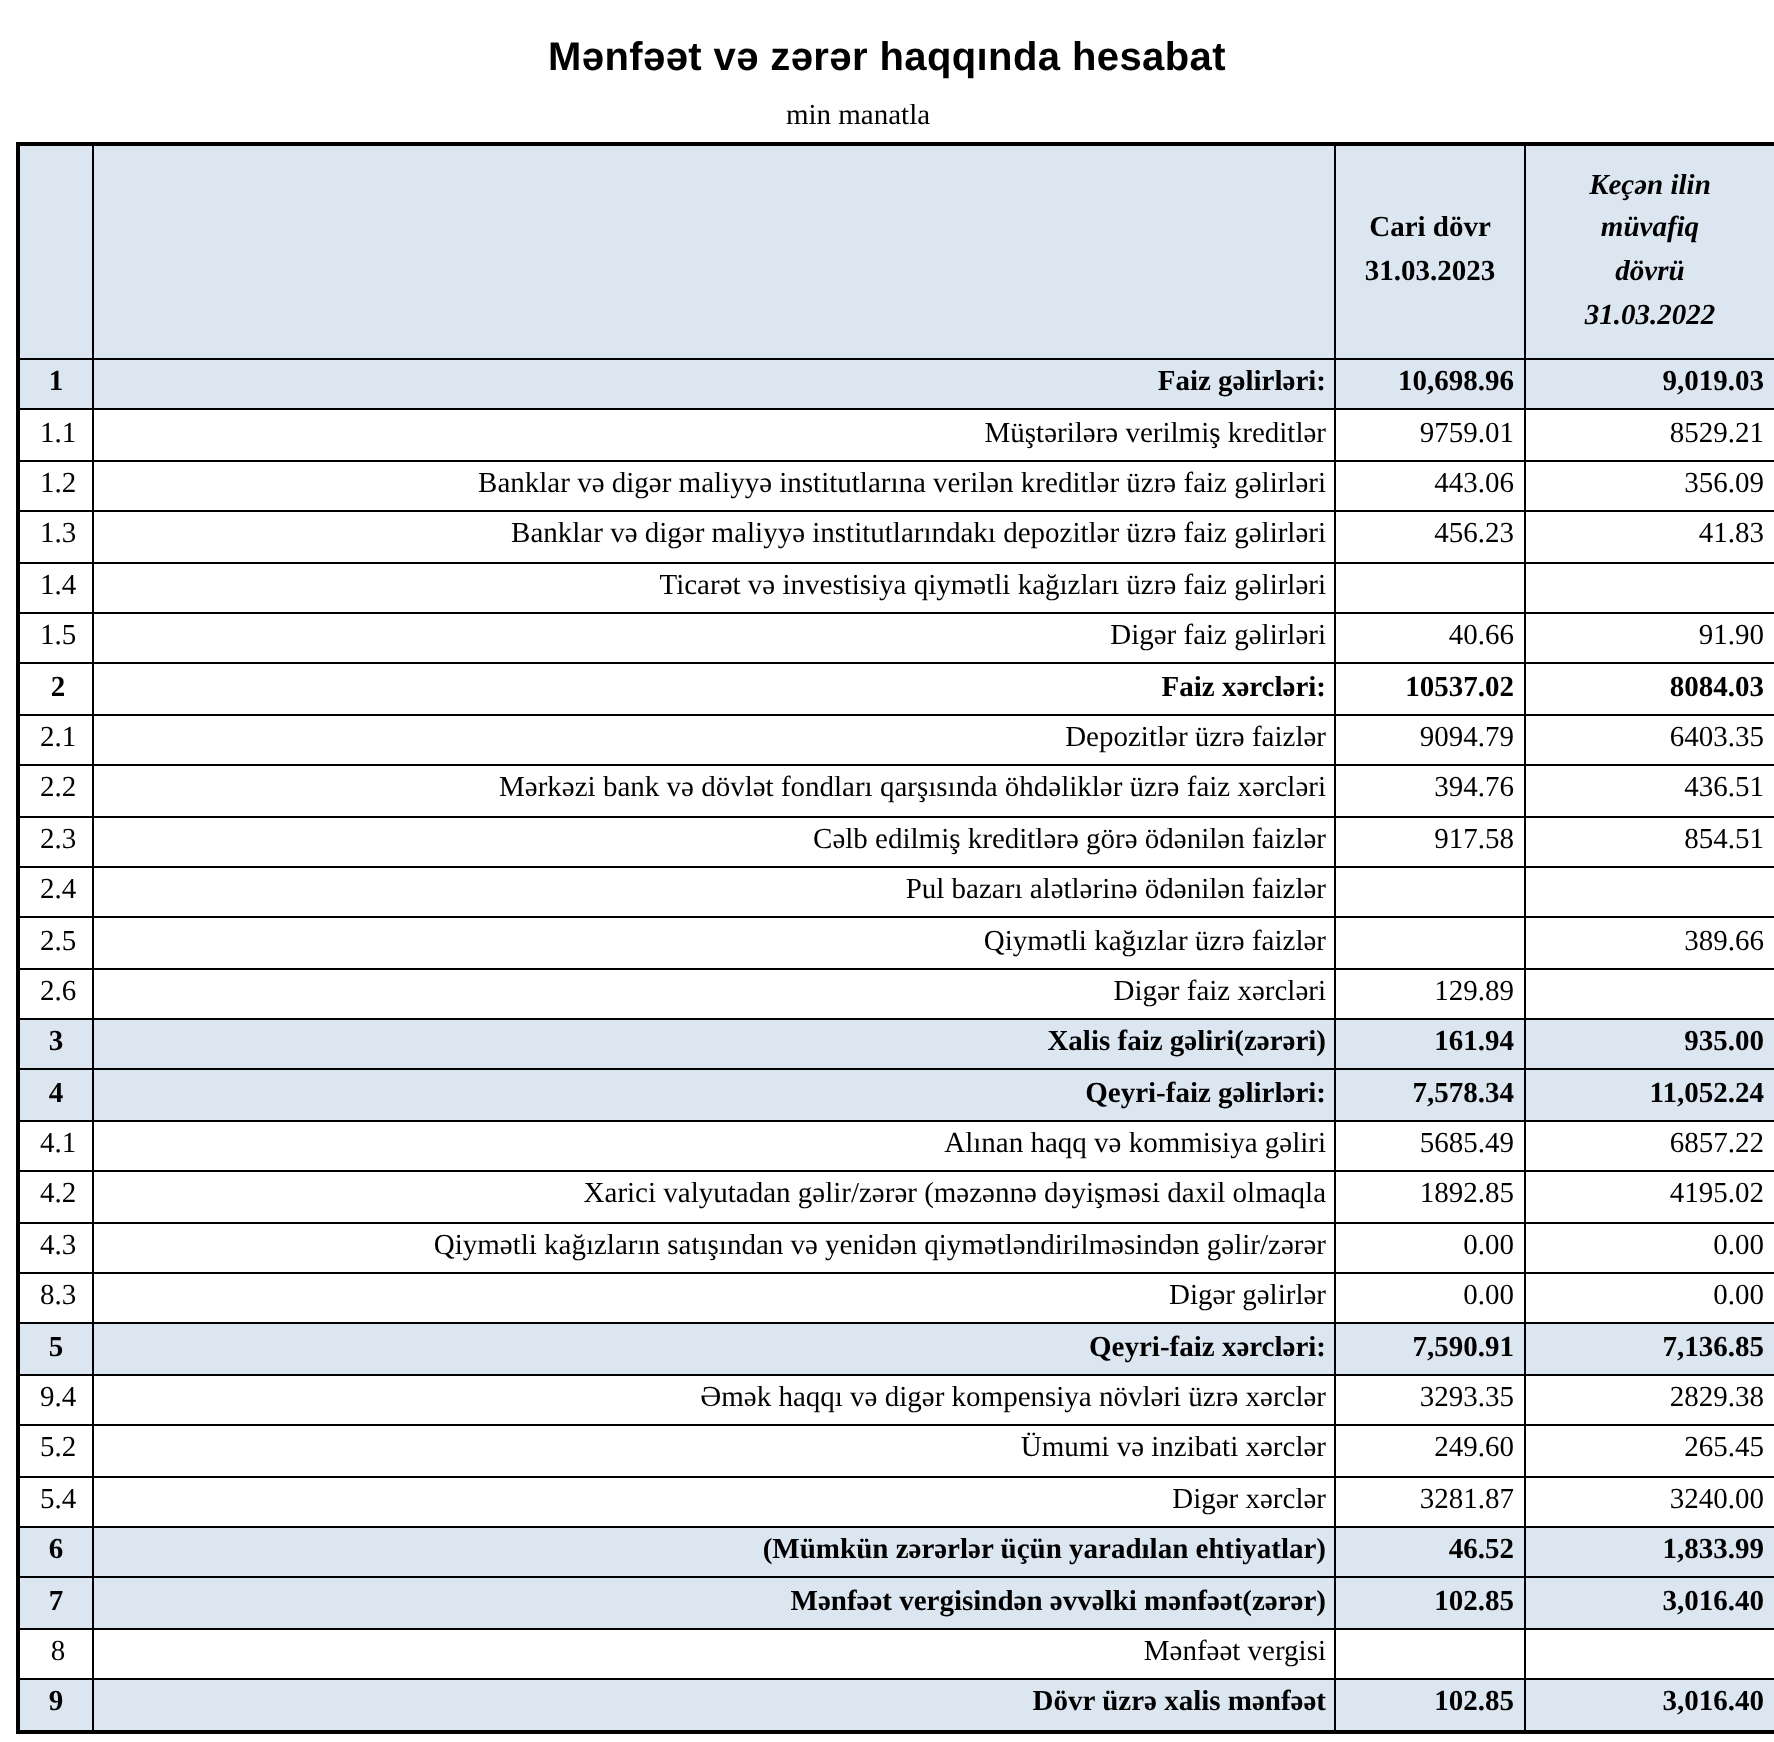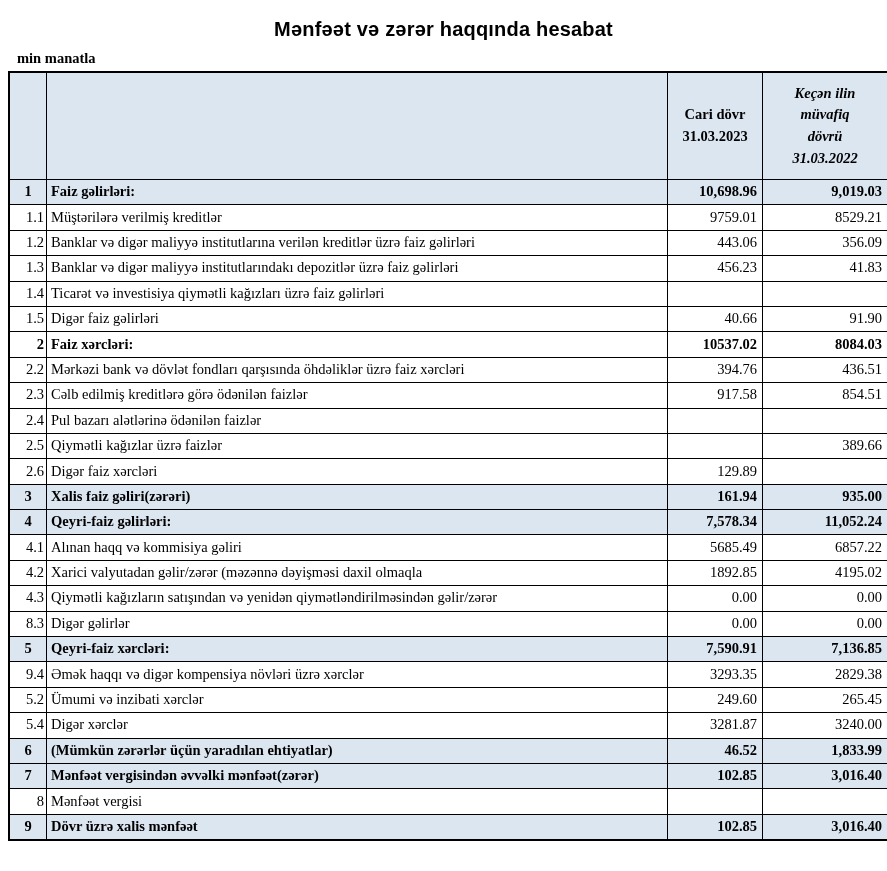--- a/index.html
+++ b/index.html
@@ -16,24 +16,23 @@
     margin-top: 18px;
     text-align: center;
     font-family: "Liberation Sans", "DejaVu Sans", sans-serif;
     font-size: 20px;
     font-weight: 700;
     letter-spacing: .2px;
   }
   .unit-note {
     width: 858px;
     margin-top: 9px;
-    text-align: left;
-    font-weight: 700;
+    text-align: center;
+    font-weight: 400;
     font-size: 14.5px;
-    margin-left: 17px;
   }
   table.pnl-table {
     margin: 4px 7px 0 8px;
     border-collapse: collapse;
     table-layout: fixed;
     width: 872px;
     border: 2px solid #000;
   }
   .pnl-table th, .pnl-table td {
     border: 1px solid #000;
@@ -53,22 +52,22 @@
   .col-no       { width: 32px; }
   .col-label    { width: 616px; }
   .col-current  { width: 90px; }
   .col-previous { width: 120px; font-style: italic; }
   .pnl-table td {
     height: 24.4px;
     padding: 0 4px;
     white-space: nowrap;
     line-height: 1.1;
   }
-  td.cell-no    { text-align: right; padding: 0 2px 0 4px; }
-  td.cell-label { text-align: left; padding-left: 4px; margin-left: 20px; }
+  td.cell-no    { text-align: center; padding: 0 2px 0 4px; }
+  td.cell-label { text-align: right; padding-left: 4px; margin-left: 20px; }
   td.cell-num   { text-align: right; padding-right: 5px; }
   tr.row-section td { background: var(--hl, #dce6f1); font-weight: 700; }
   tr.row-section td.cell-no { text-align: center; padding: 0; }
   tr.row-bold td { font-weight: 700; }
 </style>
 </head>
 <body style="--hl: #dce6f1;">
 
 <div class="title">Mənfəət və zərər haqqında hesabat</div>
 <div class="unit-note">min manatla</div>
@@ -131,20 +130,27 @@
 
   </tr>
       <tr class="row-bold">
     <td class="cell-no">2</td>
     <td class="cell-label">Faiz xərcləri:</td>
     <td class="cell-num">10537.02</td>
     <td class="cell-num">8084.03</td>
 
   </tr>
       <tr class="row-normal">
+    <td class="cell-no">2.1</td>
+    <td class="cell-label">Depozitlər üzrə faizlər</td>
+    <td class="cell-num">9094.79</td>
+    <td class="cell-num">6403.35</td>
+
+  </tr>
+      <tr class="row-normal">
     <td class="cell-no">2.2</td>
     <td class="cell-label">Mərkəzi bank və dövlət fondları qarşısında öhdəliklər üzrə faiz xərcləri</td>
     <td class="cell-num">394.76</td>
     <td class="cell-num">436.51</td>
 
   </tr>
       <tr class="row-normal">
     <td class="cell-no">2.3</td>
     <td class="cell-label">Cəlb edilmiş kreditlərə görə ödənilən faizlər</td>
     <td class="cell-num">917.58</td>

